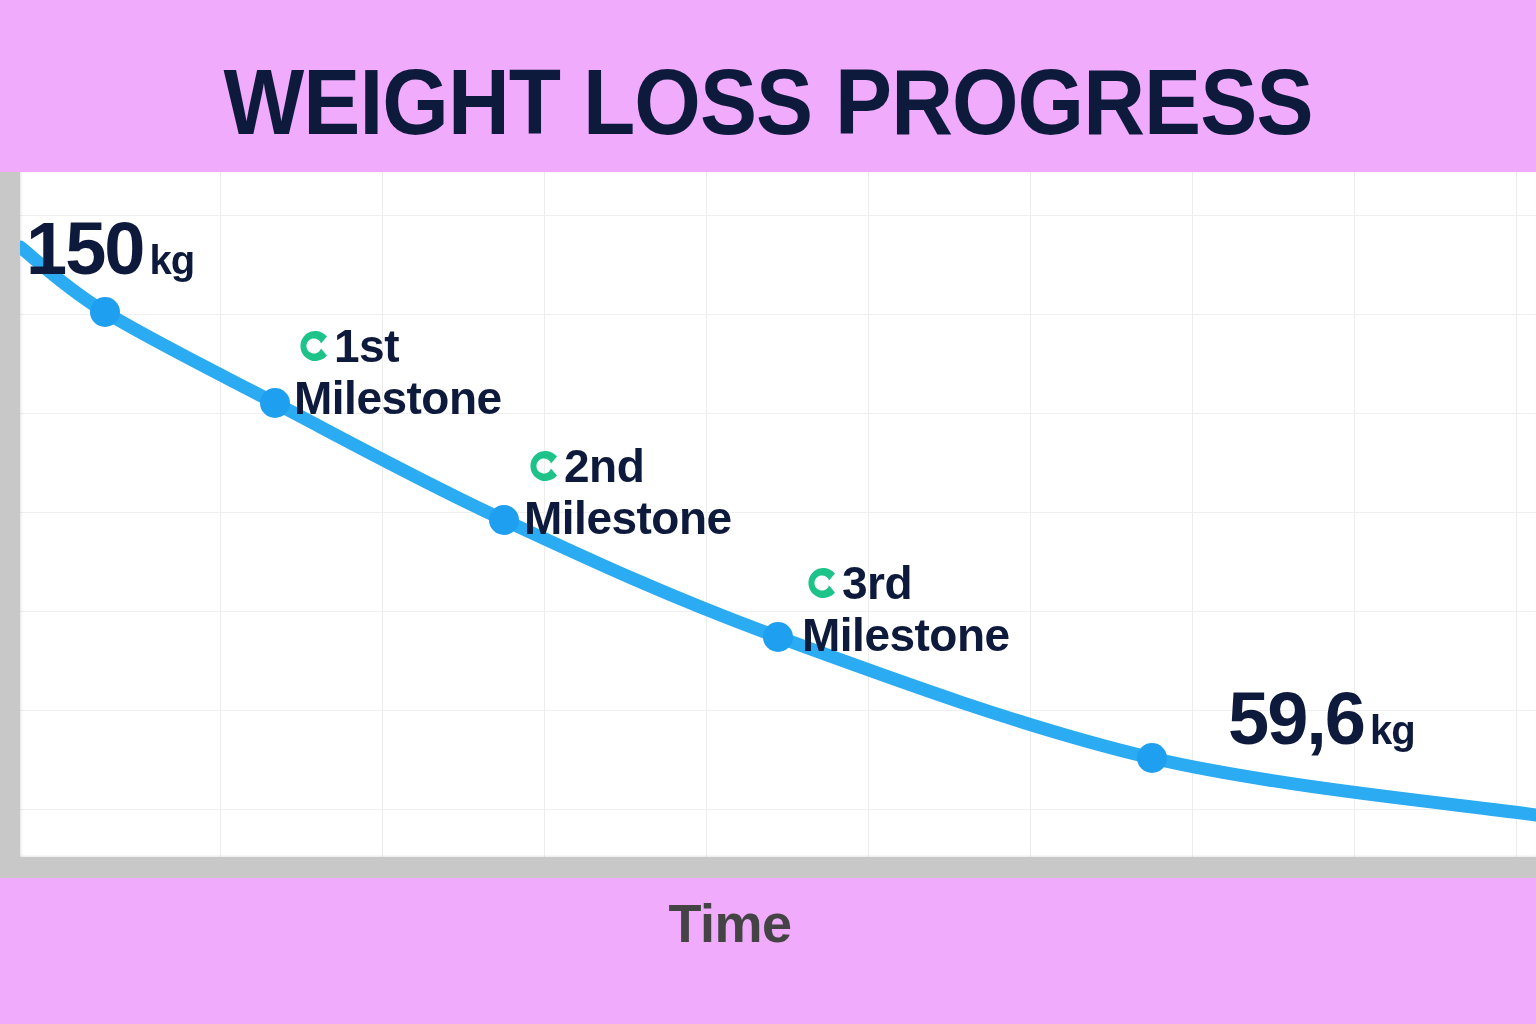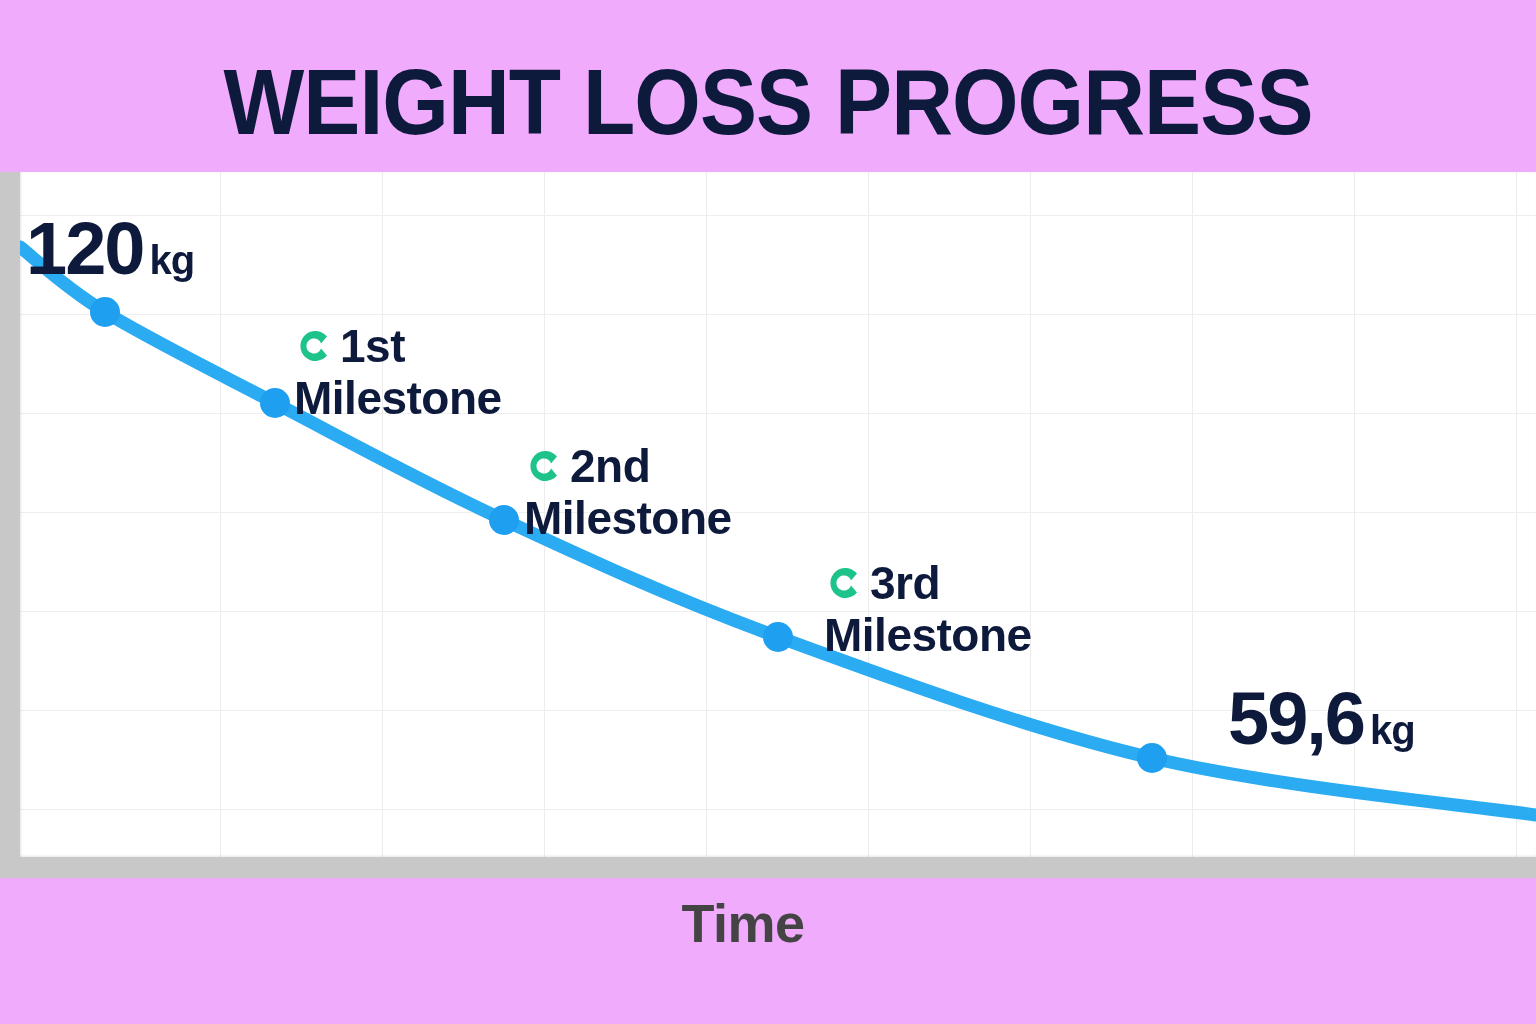--- a/index.html
+++ b/index.html
@@ -137,50 +137,49 @@
     font-family: "Liberation Sans", sans-serif;
     font-weight: bold;
     font-size: 46px;
     line-height: 52px;
     letter-spacing: -0.5px;
     white-space: nowrap;
   }
   .milestone .ms-row1 {
     display: flex;
     align-items: center;
-    gap: 6px;
+    gap: 0;
   }
   .milestone .ms-row2 {
     text-align: left;
     padding-right: 2px;
   }
   .ms-icon {
     display: inline-block;
     width: 40px;
     height: 40px;
     flex: 0 0 40px;
     line-height: 0;
   }
   #milestone-1 { left: 294px; top: 320px; }
   #milestone-2 { left: 524px; top: 440px; }
-  #milestone-3 { left: 824px; top: 557px; }
+  #milestone-3 { left: 802px; top: 557px; }
 
   
   .axis-title-x {
     position: absolute;
     left: 0;
     top: 892px;
     width: 1460px;
     text-align: center;
     font-family: "Liberation Sans", sans-serif;
     font-weight: bold;
     font-size: 54px;
     letter-spacing: -0.5px;
     color: #444444;
-    padding-left: 13px;
   }
 </style>
 </head>
 <body>
 
 <div id="root">
 
   <div class="chart-title">WEIGHT LOSS PROGRESS</div>
 
   <div class="plot-frame">
@@ -223,21 +222,21 @@
             <circle cx="275" cy="231" r="15" fill="#1f9ff0"></circle>
             <circle cx="504" cy="348" r="15" fill="#1f9ff0"></circle>
             <circle cx="778" cy="465" r="15" fill="#1f9ff0"></circle>
             <circle cx="1152" cy="586" r="15" fill="#1f9ff0"></circle>
           </g>
       </g>
     </svg>
   </div>
 
   <div class="value-label" id="label-start">
-    <span class="num">120</span><span class="unit">kg</span>
+    <span class="num">150</span><span class="unit">kg</span>
   </div>
 
   <div class="value-label" id="label-end">
     <span class="num">59,6</span><span class="unit">kg</span>
   </div>
 
   <div class="milestone" id="milestone-1">
     <div class="ms-row1">
       <span class="ms-icon">
         <svg viewBox="0 0 40 40" width="40" height="40">

